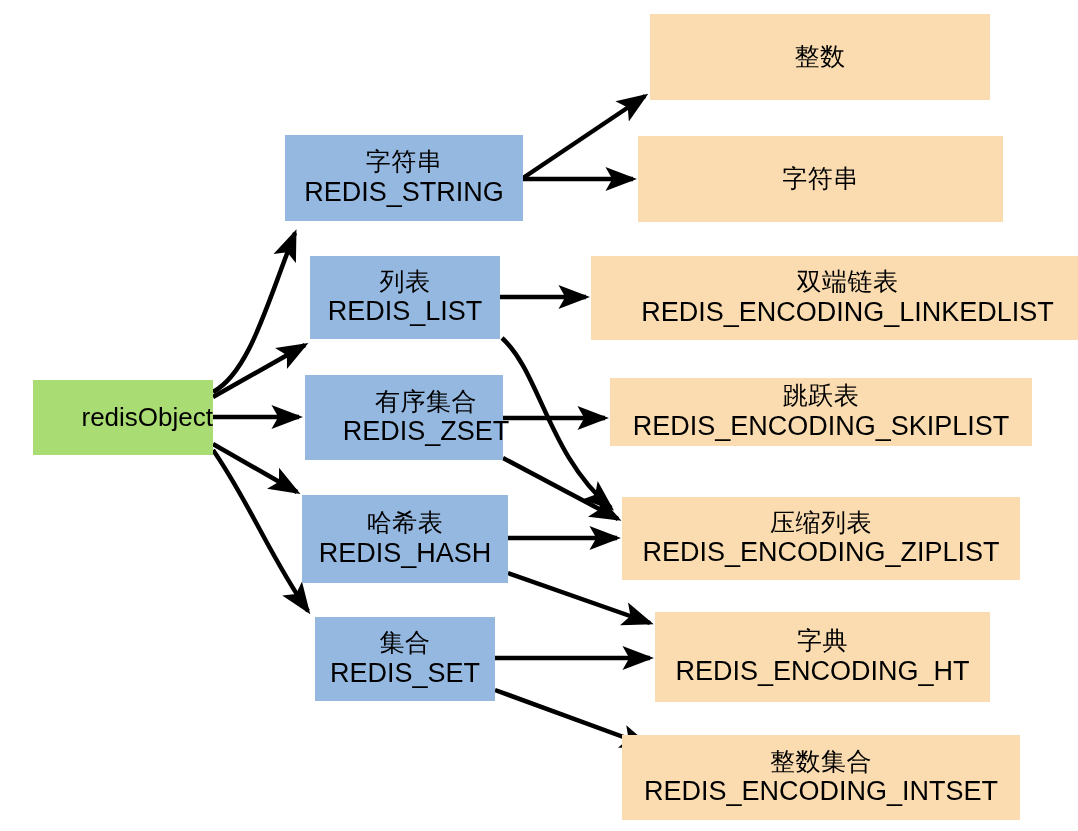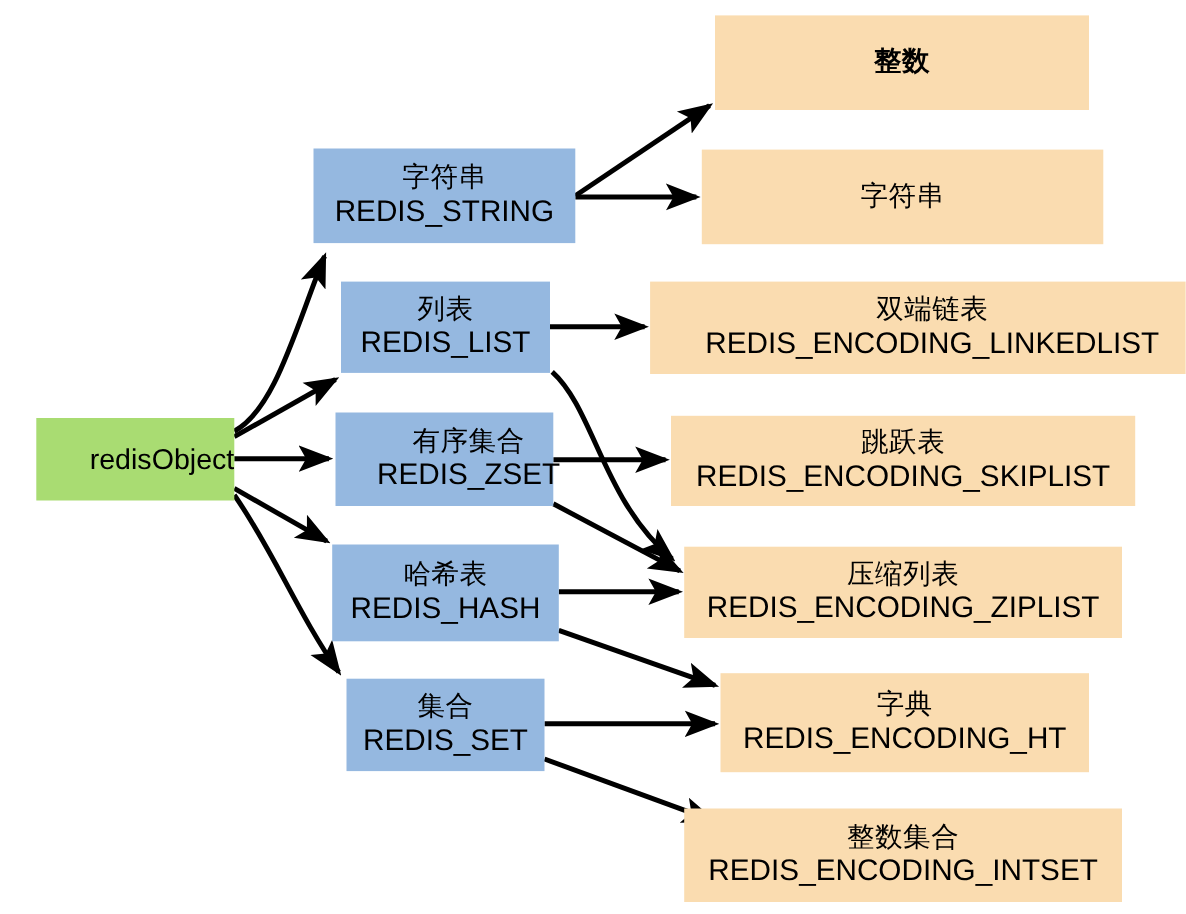--- a/index.html
+++ b/index.html
@@ -120,34 +120,34 @@
   <div class="node type" style="left:302px; top:495px; width:206px; height:88px;">
     <span class="cn">哈希表</span>
     <span class="en">REDIS_HASH</span>
   </div>
 
   <div class="node type" style="left:315px; top:617px; width:180px; height:84px;">
     <span class="cn">集合</span>
     <span class="en">REDIS_SET</span>
   </div>
 
-  <div class="node enc" style="left:650px; top:14px; width:340px; height:86px;font-weight:bold;">
+  <div class="node enc" style="left:650px; top:14px; width:340px; height:86px;">
     <span class="cn">整数</span>
   </div>
 
   <div class="node enc" style="left:638px; top:136px; width:365px; height:86px;">
     <span class="cn">字符串</span>
   </div>
 
   <div class="node enc" style="left:591px; top:256px; width:513px; height:84px;">
     <span class="cn">双端链表</span>
     <span class="en">REDIS_ENCODING_LINKEDLIST</span>
   </div>
 
-  <div class="node enc" style="left:610px; top:378px; width:422px; height:82px;">
+  <div class="node enc" style="left:610px; top:378px; width:422px; height:68px;">
     <span class="cn">跳跃表</span>
     <span class="en">REDIS_ENCODING_SKIPLIST</span>
   </div>
 
   <div class="node enc" style="left:622px; top:497px; width:398px; height:83px;">
     <span class="cn">压缩列表</span>
     <span class="en">REDIS_ENCODING_ZIPLIST</span>
   </div>
 
   <div class="node enc" style="left:655px; top:612px; width:335px; height:90px;">

